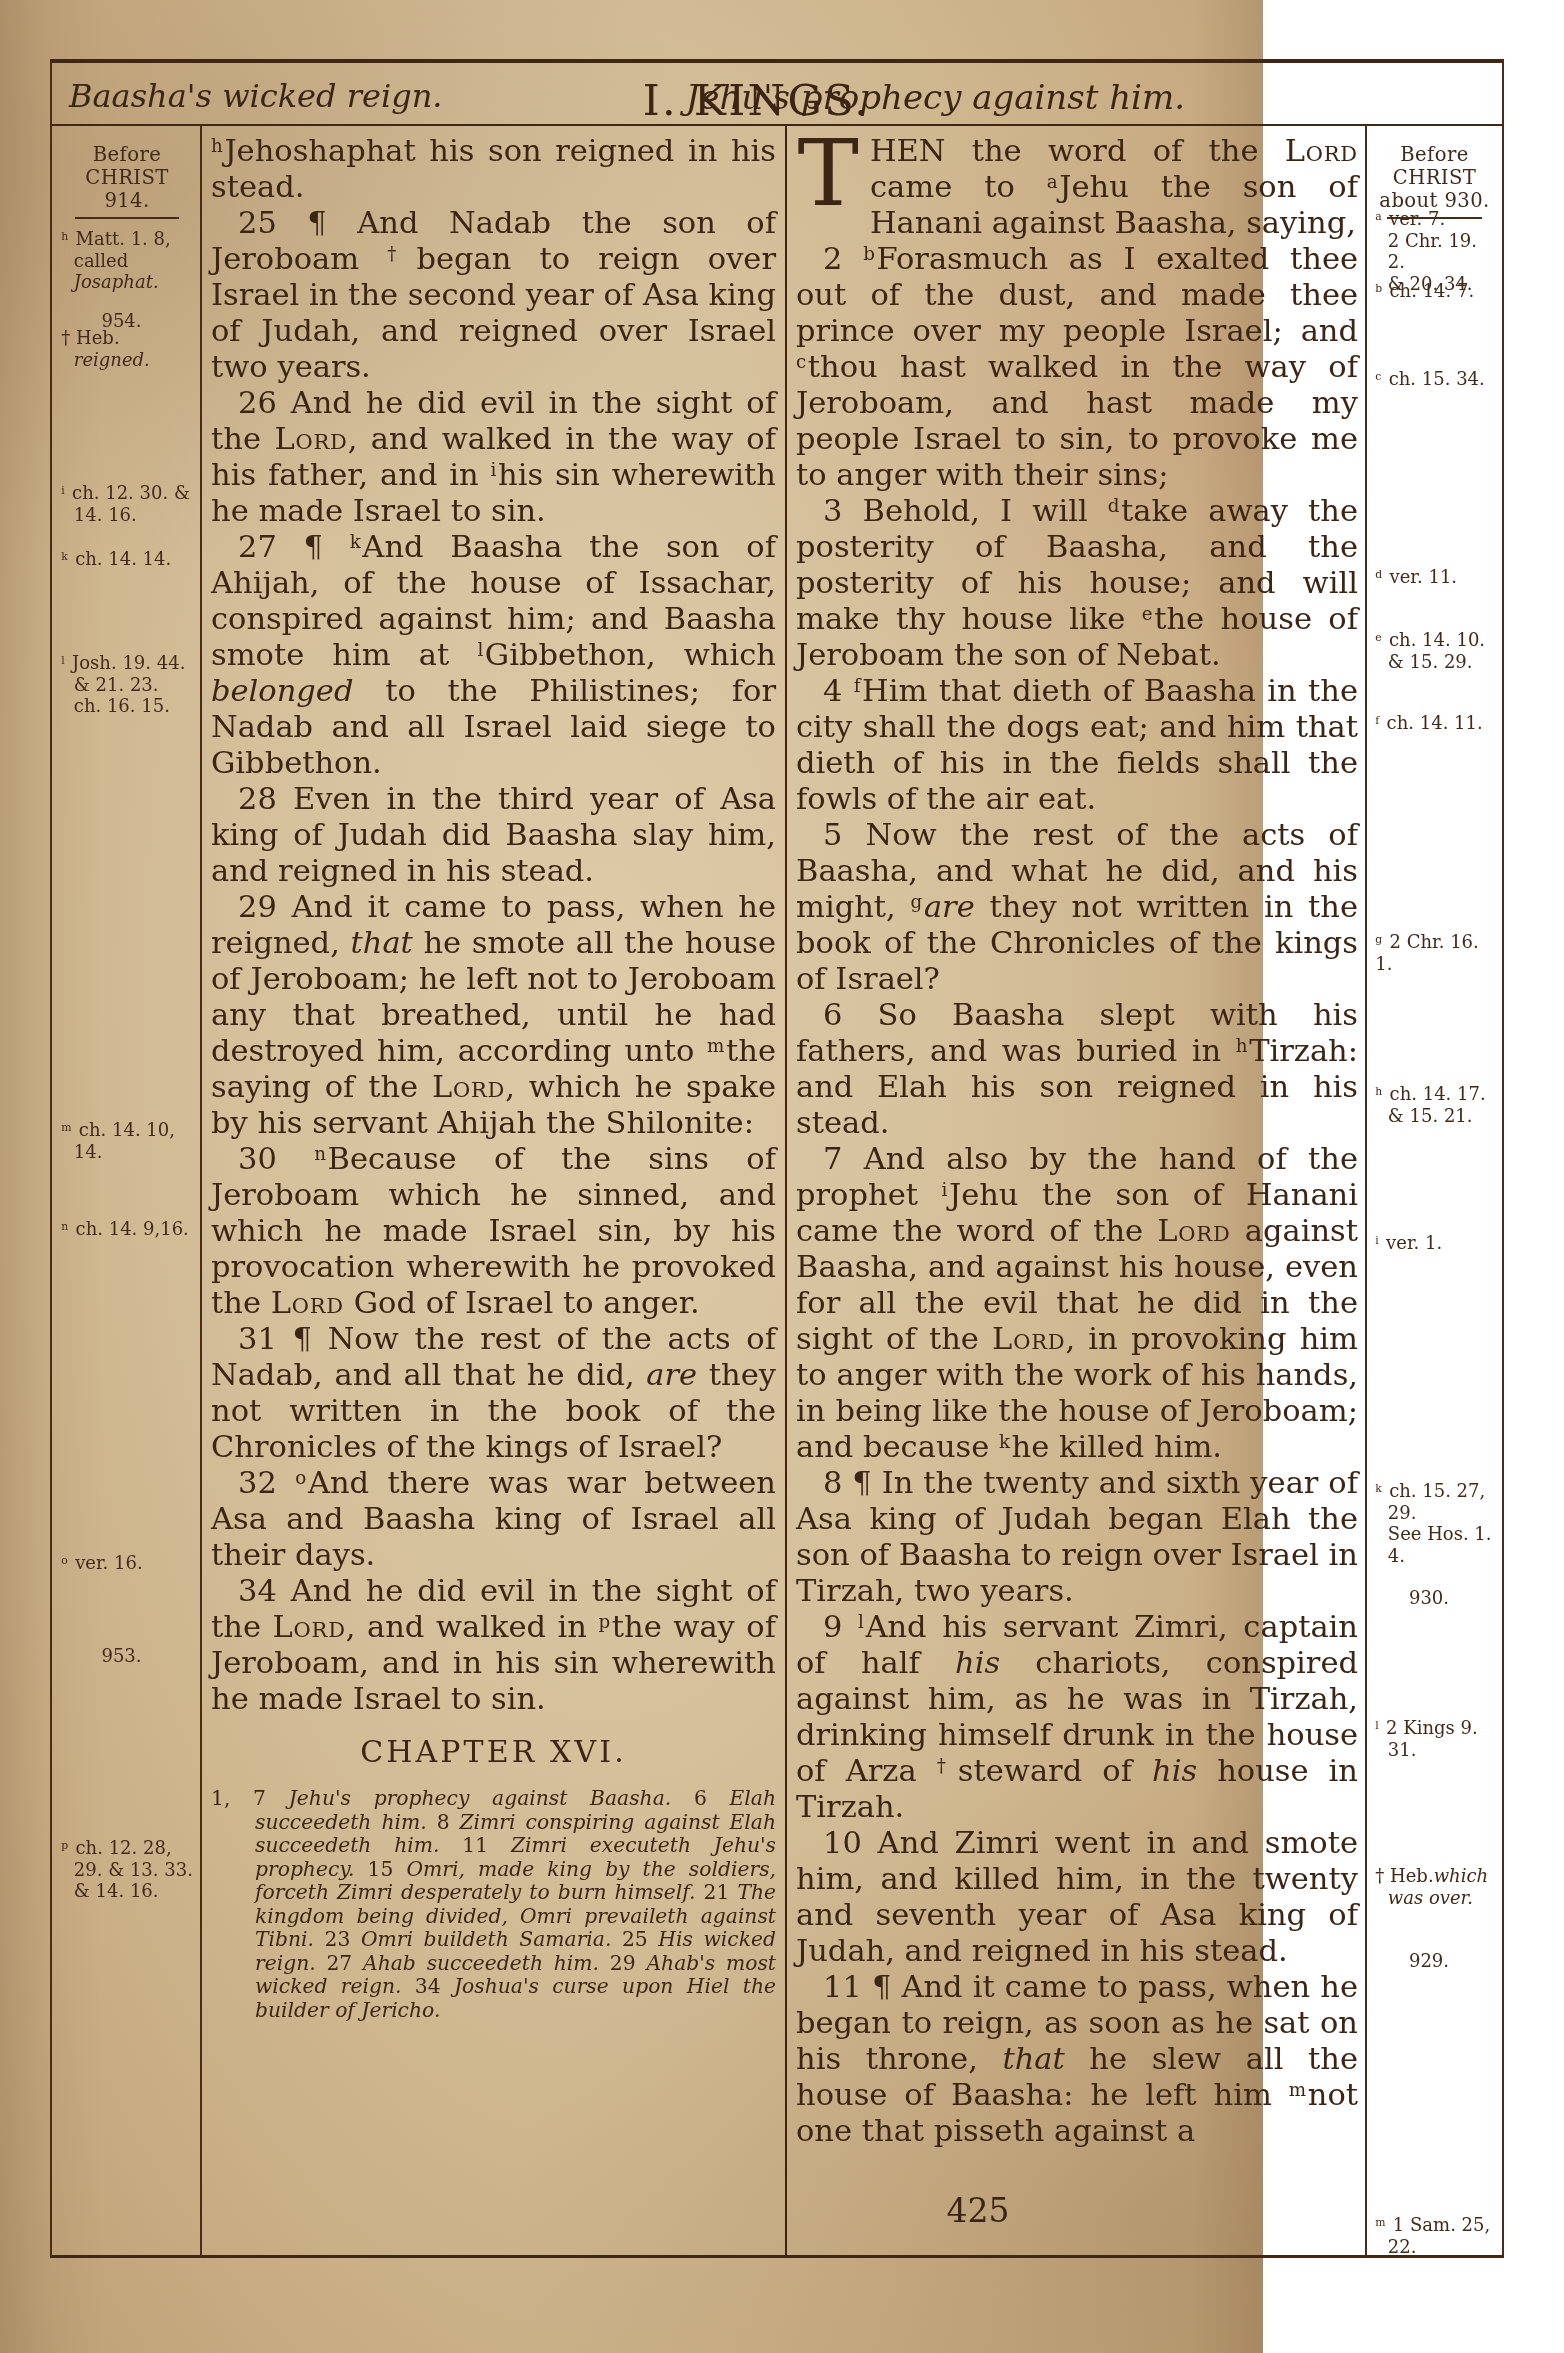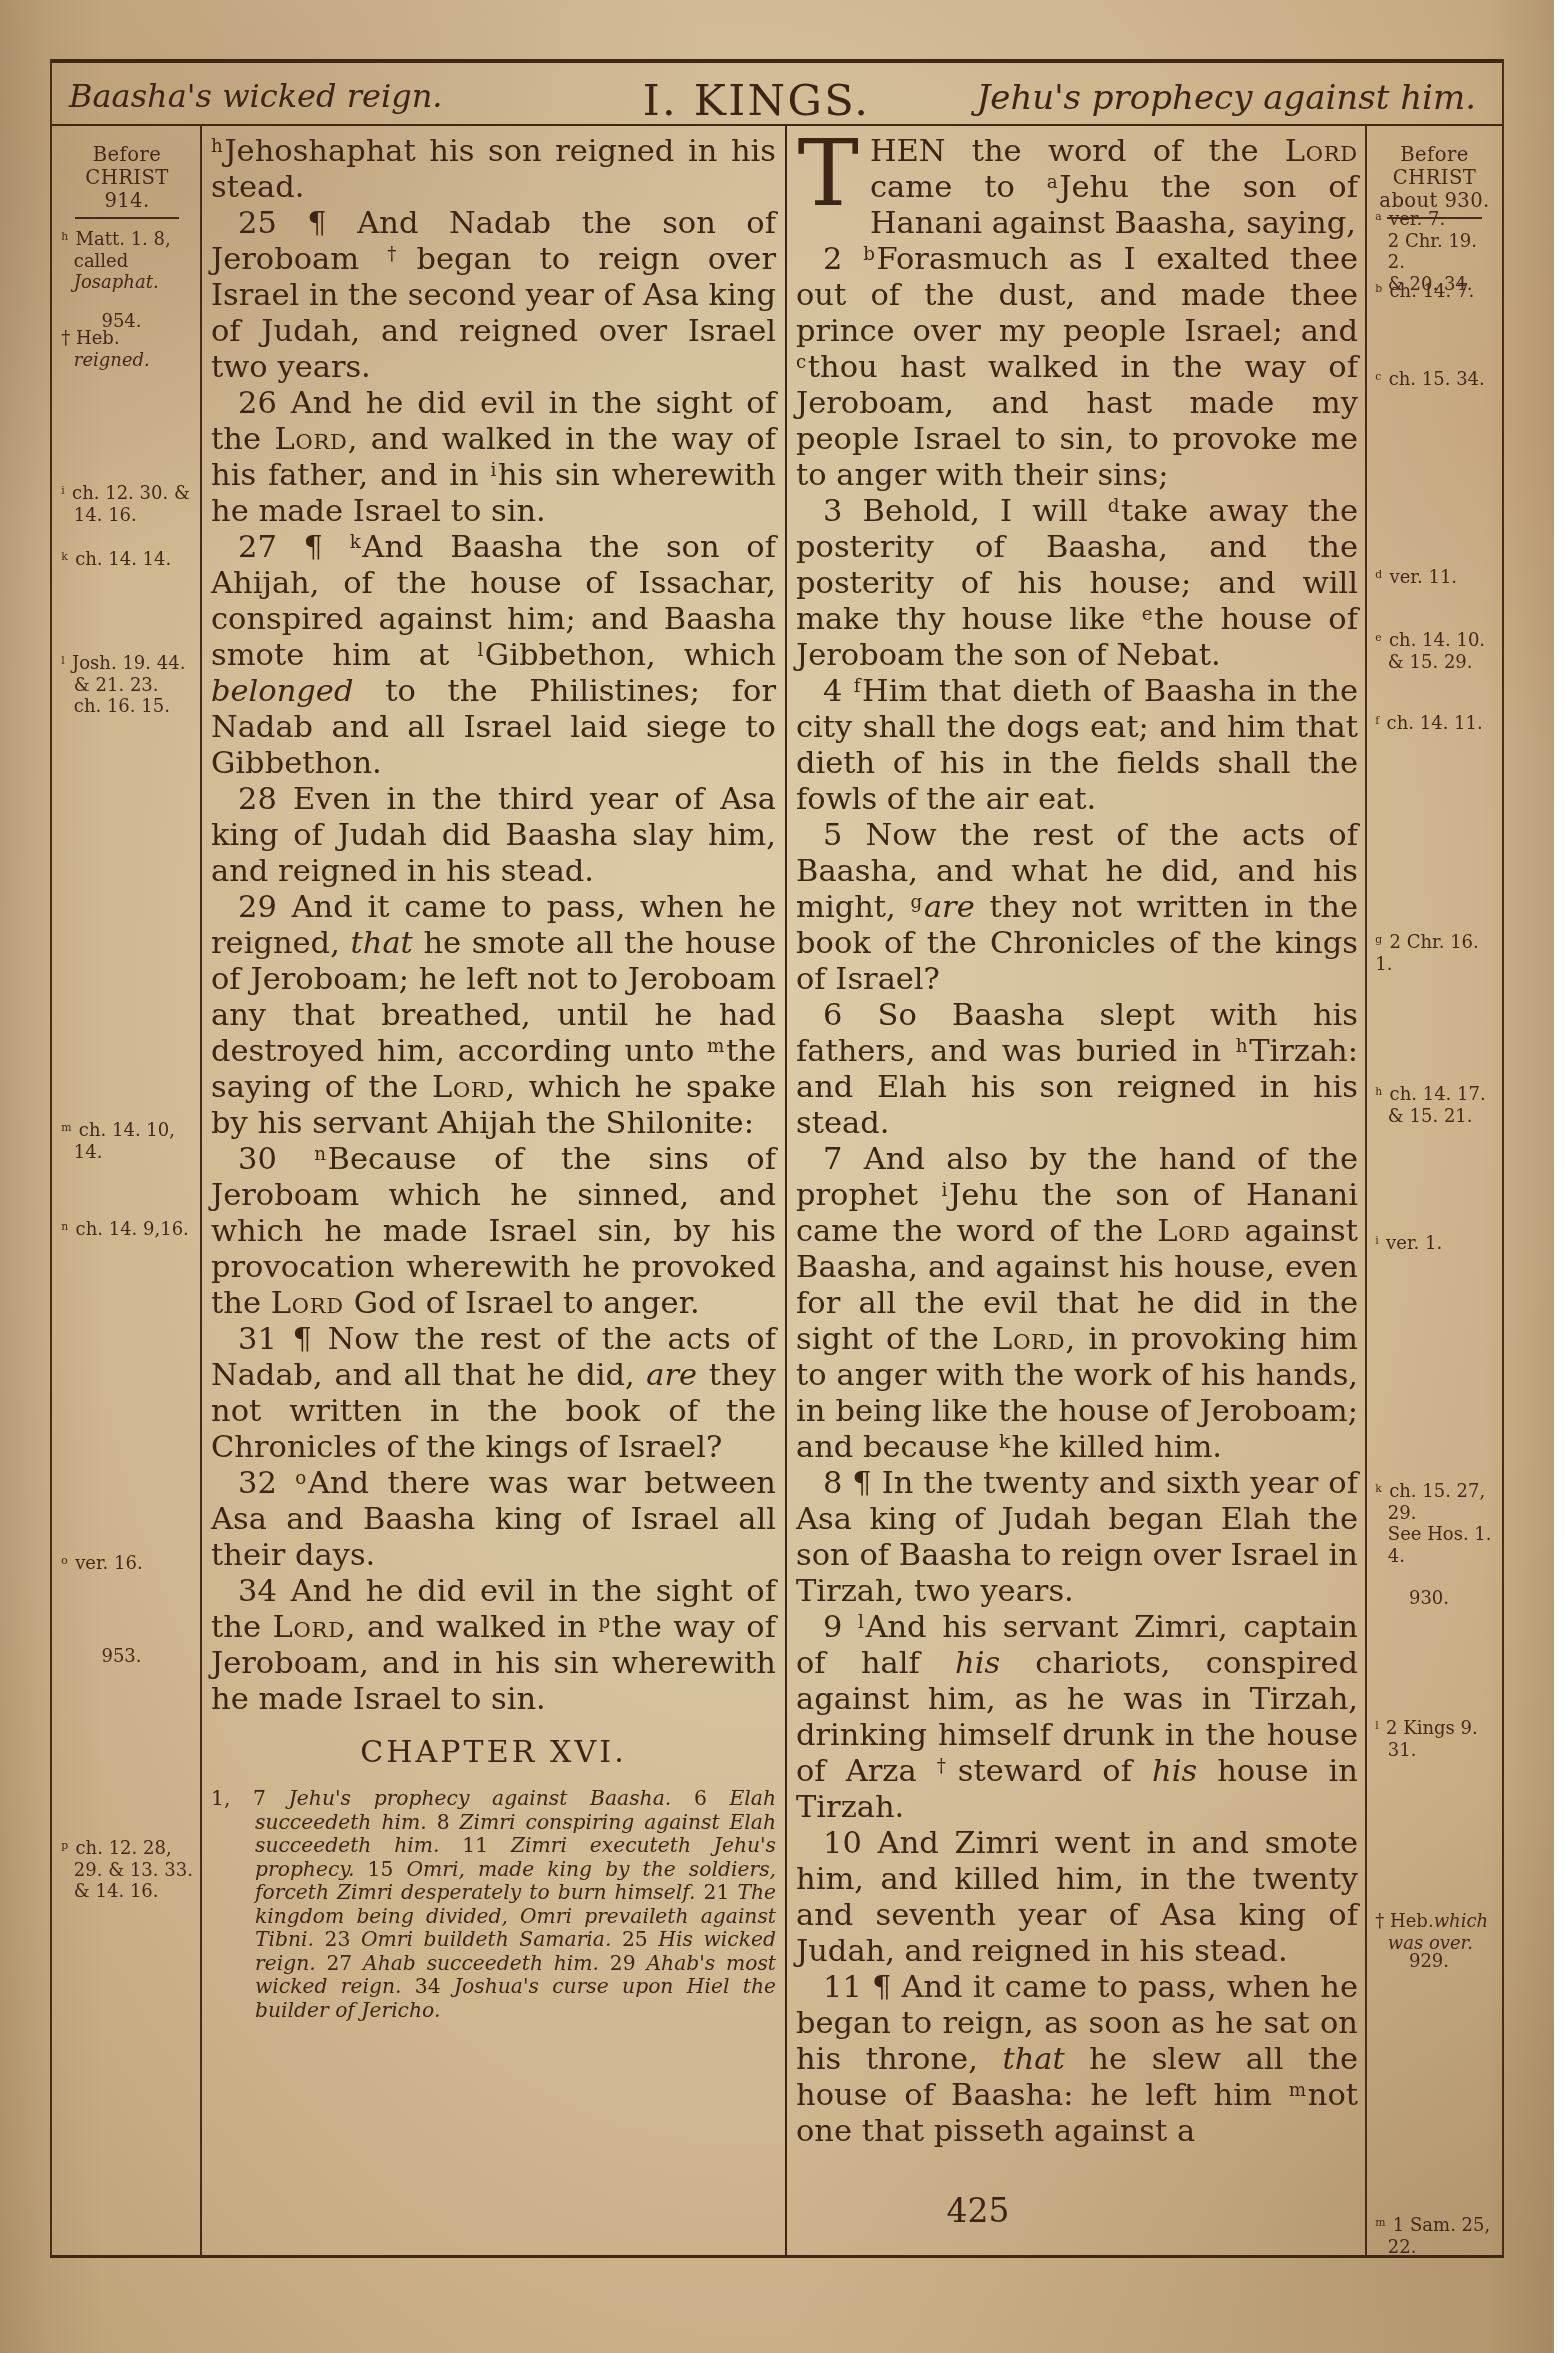--- a/index.html
+++ b/index.html
@@ -1,18 +1,18 @@
 <!DOCTYPE html>
 <html style="font-size:12.5px"><head>
 <meta charset="utf-8">
 <style>
   html,body{margin:0;padding:0;}
   body{width:1565px;height:2354px;overflow:hidden;}
   .page{
-    position:relative;width:1554px;height:2354px;
+    position:relative;width:1263px;height:2354px;
     font-family:"DejaVu Serif","Liberation Serif",serif;
     color:#3c2514;
     background:
       radial-gradient(704px 469px at 96% 18%, rgba(165,90,60,.10), transparent 70%),
       radial-gradient(939px 626px at 12% 8%, rgba(110,75,40,.16), transparent 60%),
       radial-gradient(1017px 704px at 90% 94%, rgba(110,75,40,.14), transparent 62%),
       linear-gradient(90deg, rgba(95,62,30,.18) 0px, rgba(95,62,30,.06) 47px, rgba(95,62,30,0) 102px),
       linear-gradient(270deg, rgba(95,62,30,.14) 0px, rgba(95,62,30,0) 70px),
       radial-gradient(ellipse at 48% 42%, #ddcba9 0%, #d5c09b 40%, #c9ae85 74%, #b99c72 100%);
   }
@@ -166,21 +166,21 @@
         <div class="m-line cont"><span class="seg n">See Hos. 1.</span></div>
         <div class="m-line cont"><span class="seg n">4.</span></div>
       </div>
       <div class="m-note center" style="top: 1574px;">
         <div class="m-line"><span class="seg n">930.</span></div>
       </div>
       <div class="m-note" style="top: 1717px;">
         <div class="m-line"><sup class="seg sup">l</sup><span class="seg n"> 2 Kings 9.</span></div>
         <div class="m-line cont"><span class="seg n">31.</span></div>
       </div>
-      <div class="m-note" style="top: 1865px; margin-top: 45px;">
+      <div class="m-note" style="top: 1865px;">
         <div class="m-line"><span class="seg n">† Heb.</span><span class="seg i">which</span></div>
         <div class="m-line cont"><span class="seg i">was over.</span></div>
       </div>
       <div class="m-note center" style="top: 1937px;">
         <div class="m-line"><span class="seg n">929.</span></div>
       </div>
       <div class="m-note" style="top: 2214px;">
         <div class="m-line"><sup class="seg sup">m</sup><span class="seg n"> 1 Sam. 25,</span></div>
         <div class="m-line cont"><span class="seg n">22.</span></div>
       </div>

